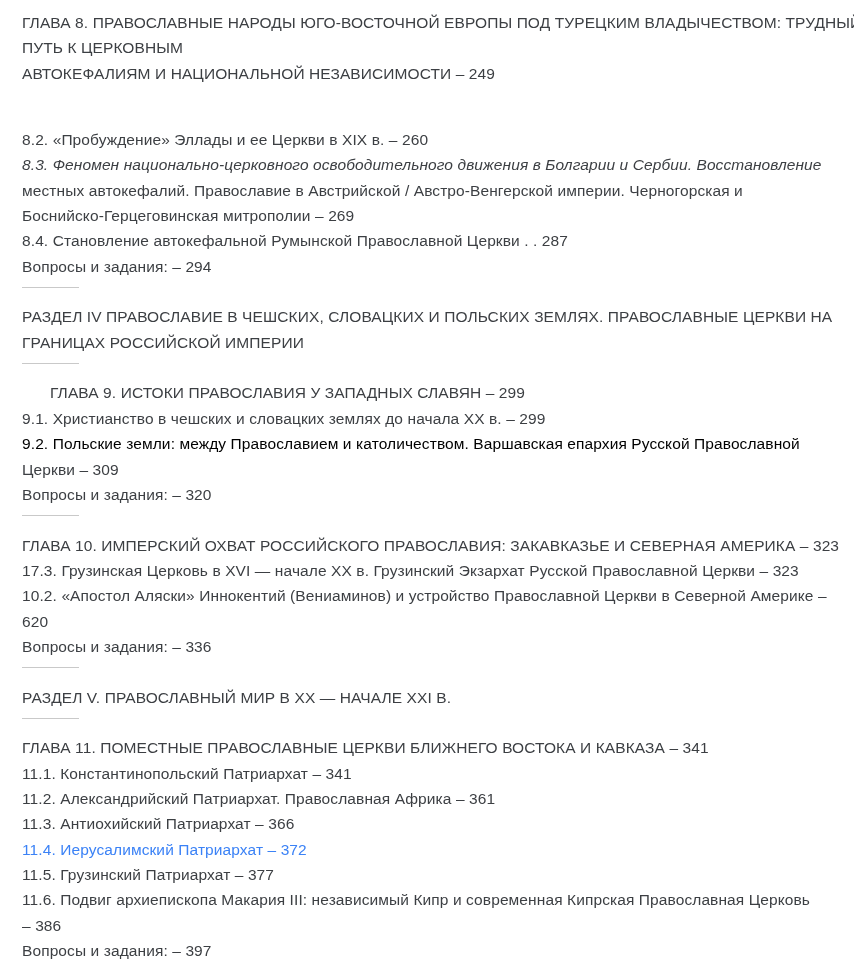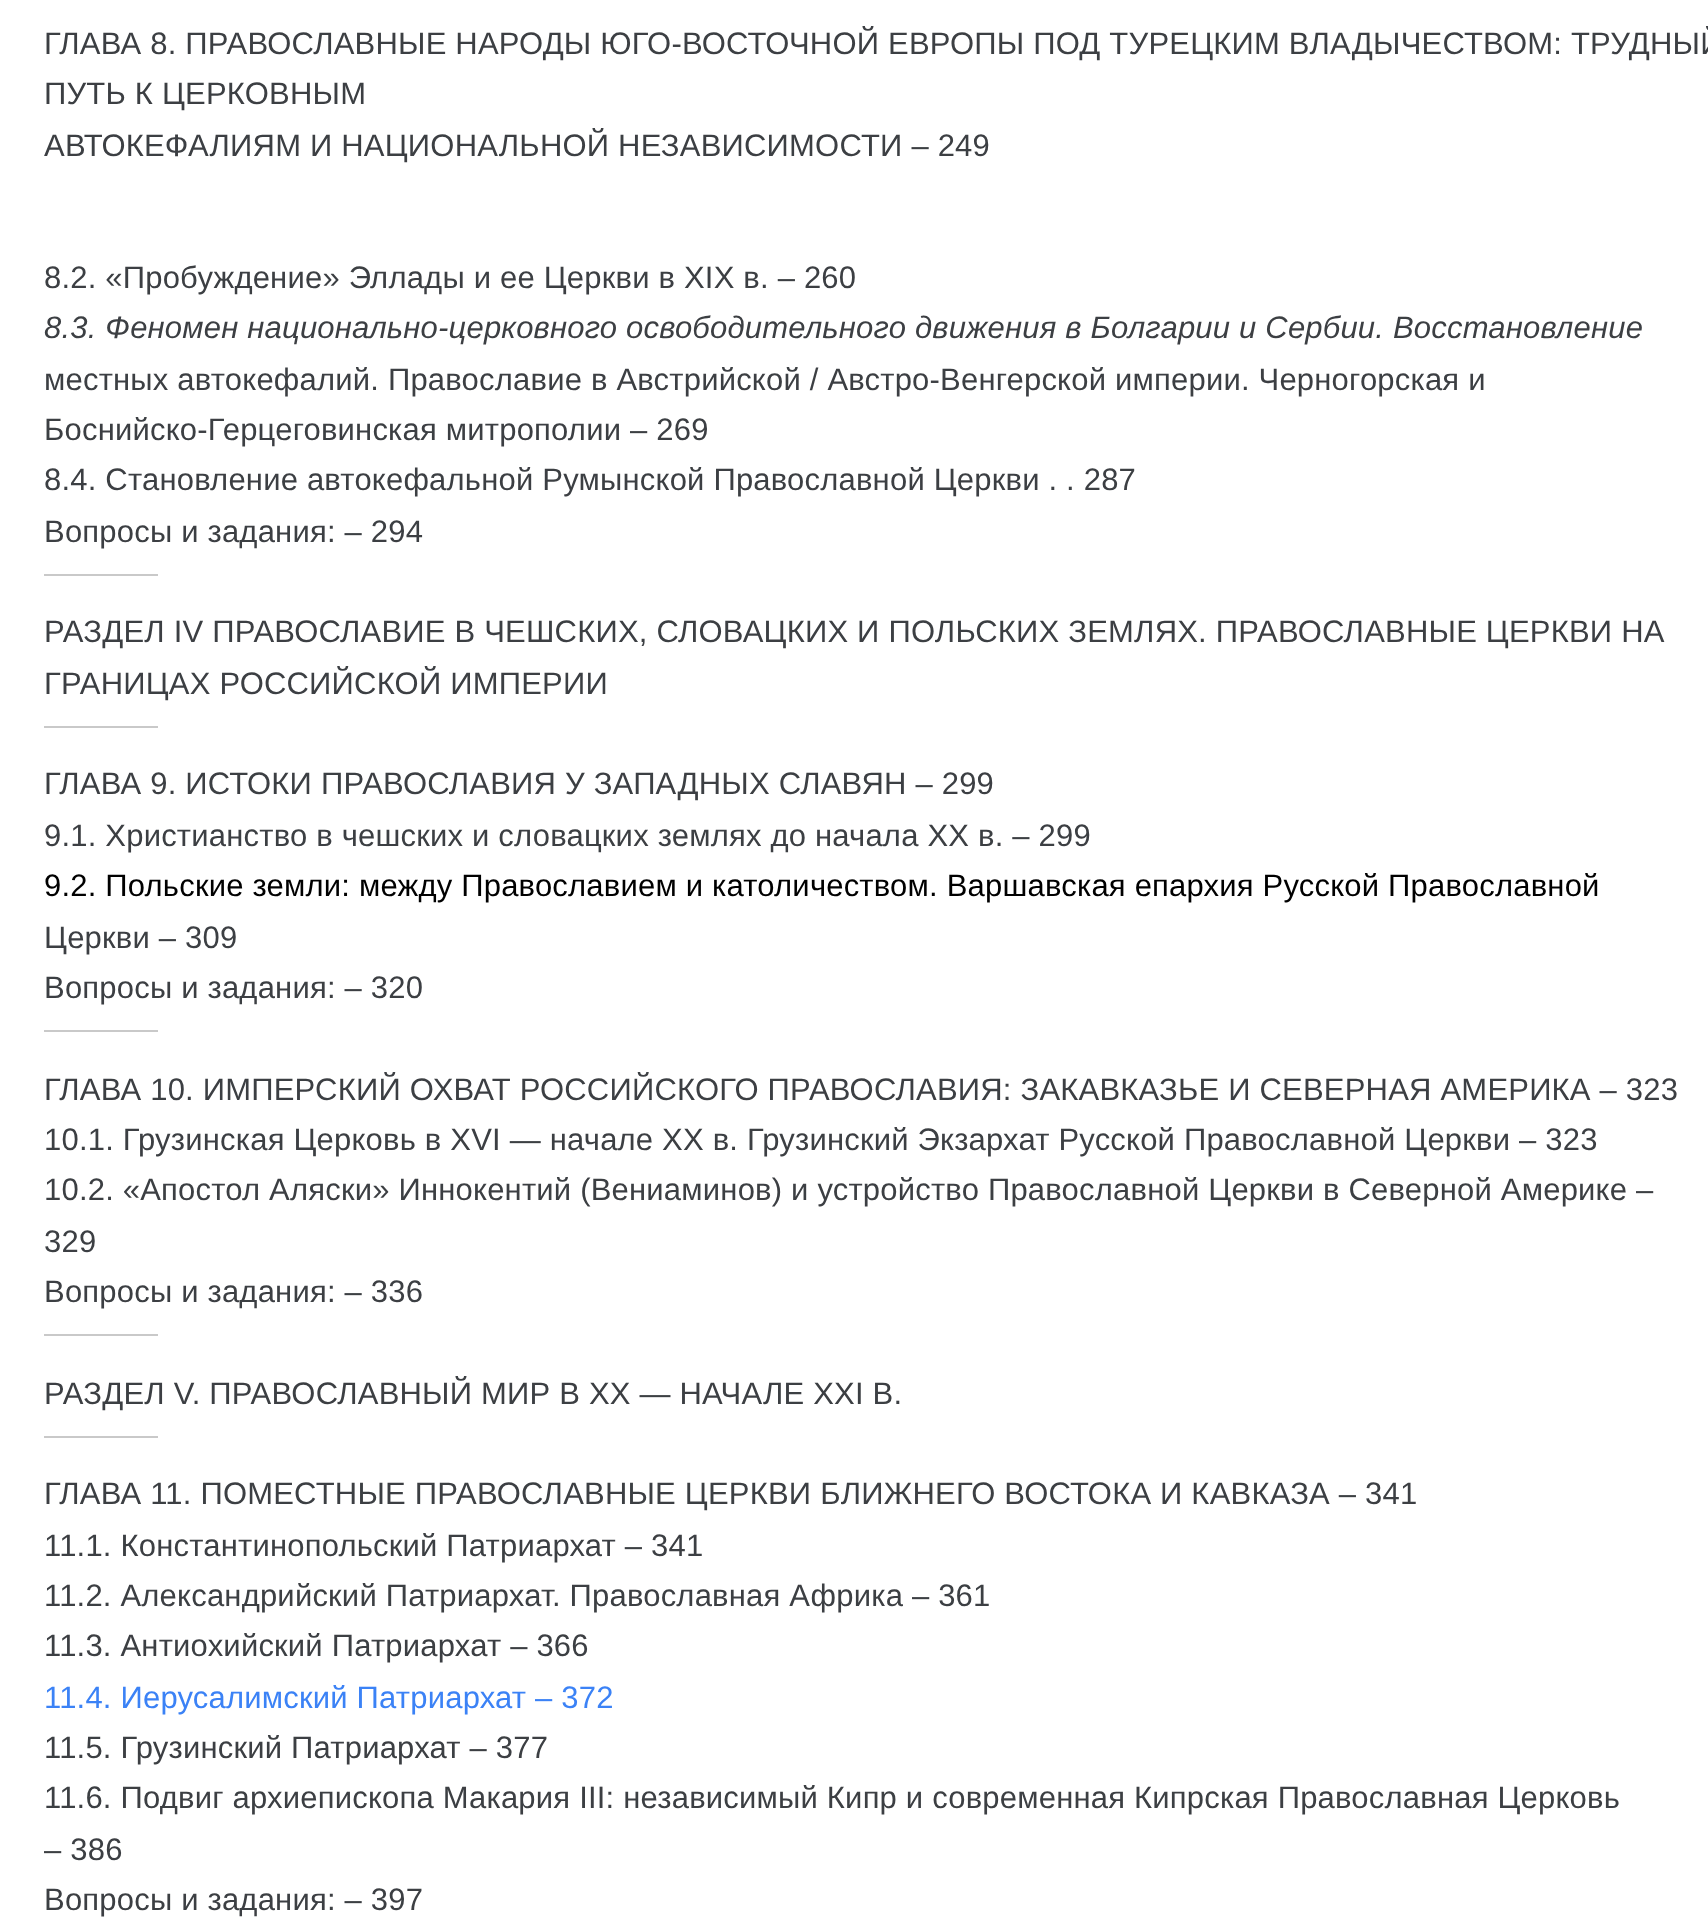--- a/index.html
+++ b/index.html
@@ -51,32 +51,32 @@
     <div class="toc-line" style="color: rgb(60, 63, 67);">8.4. Становление автокефальной Румынской Православной Церкви . . 287</div>
     <div class="toc-line" style="color: rgb(60, 63, 67);">Вопросы и задания: – 294</div>
     <div class="sep-row">
       <hr class="section-separator" style="border-top-color: rgb(201, 201, 201);">
     </div>
     <div class="toc-line" style="color: rgb(60, 63, 67);">РАЗДЕЛ IV ПРАВОСЛАВИЕ В ЧЕШСКИХ, СЛОВАЦКИХ И ПОЛЬСКИХ ЗЕМЛЯХ. ПРАВОСЛАВНЫЕ ЦЕРКВИ НА</div>
     <div class="toc-line" style="color: rgb(60, 63, 67);">ГРАНИЦАХ РОССИЙСКОЙ ИМПЕРИИ</div>
     <div class="sep-row">
       <hr class="section-separator" style="border-top-color: rgb(201, 201, 201);">
     </div>
-    <div class="toc-line" style="color: rgb(60, 63, 67);">ГЛАВА 9. ИСТОКИ ПРАВОСЛАВИЯ У ЗАПАДНЫХ СЛАВЯН – 299</div>
+    <div class="toc-line" style="color: rgb(60, 63, 67); margin-left: 28px;">ГЛАВА 9. ИСТОКИ ПРАВОСЛАВИЯ У ЗАПАДНЫХ СЛАВЯН – 299</div>
     <div class="toc-line" style="color: rgb(60, 63, 67);">9.1. Христианство в чешских и словацких землях до начала XX в. – 299</div>
     <div class="toc-line" style="color: #000000;">9.2. Польские земли: между Православием и католичеством. Варшавская епархия Русской Православной</div>
     <div class="toc-line" style="color: rgb(60, 63, 67);">Церкви – 309</div>
     <div class="toc-line" style="color: rgb(60, 63, 67);">Вопросы и задания: – 320</div>
     <div class="sep-row">
       <hr class="section-separator" style="border-top-color: rgb(201, 201, 201);">
     </div>
     <div class="toc-line" style="color: rgb(60, 63, 67);">ГЛАВА 10. ИМПЕРСКИЙ ОХВАТ РОССИЙСКОГО ПРАВОСЛАВИЯ: ЗАКАВКАЗЬЕ И СЕВЕРНАЯ АМЕРИКА – 323</div>
-    <div class="toc-line" style="color: rgb(60, 63, 67);">10.1. Грузинская Церковь в XVI — начале XX в. Грузинский Экзархат Русской Православной Церкви – 323</div>
+    <div class="toc-line" style="color: rgb(60, 63, 67);">17.3. Грузинская Церковь в XVI — начале XX в. Грузинский Экзархат Русской Православной Церкви – 323</div>
     <div class="toc-line" style="color: rgb(60, 63, 67);">10.2. «Апостол Аляски» Иннокентий (Вениаминов) и устройство Православной Церкви в Северной Америке –</div>
-    <div class="toc-line" style="color: rgb(60, 63, 67);">329</div>
+    <div class="toc-line" style="color: rgb(60, 63, 67);">620</div>
     <div class="toc-line" style="color: rgb(60, 63, 67);">Вопросы и задания: – 336</div>
     <div class="sep-row">
       <hr class="section-separator" style="border-top-color: rgb(201, 201, 201);">
     </div>
     <div class="toc-line" style="color: rgb(60, 63, 67);">РАЗДЕЛ V. ПРАВОСЛАВНЫЙ МИР В XX — НАЧАЛЕ XXI В.</div>
     <div class="sep-row">
       <hr class="section-separator" style="border-top-color: rgb(201, 201, 201);">
     </div>
     <div class="toc-line" style="color: rgb(60, 63, 67);">ГЛАВА 11. ПОМЕСТНЫЕ ПРАВОСЛАВНЫЕ ЦЕРКВИ БЛИЖНЕГО ВОСТОКА И КАВКАЗА – 341</div>
     <div class="toc-line" style="color: rgb(60, 63, 67);">11.1. Константинопольский Патриархат – 341</div>

